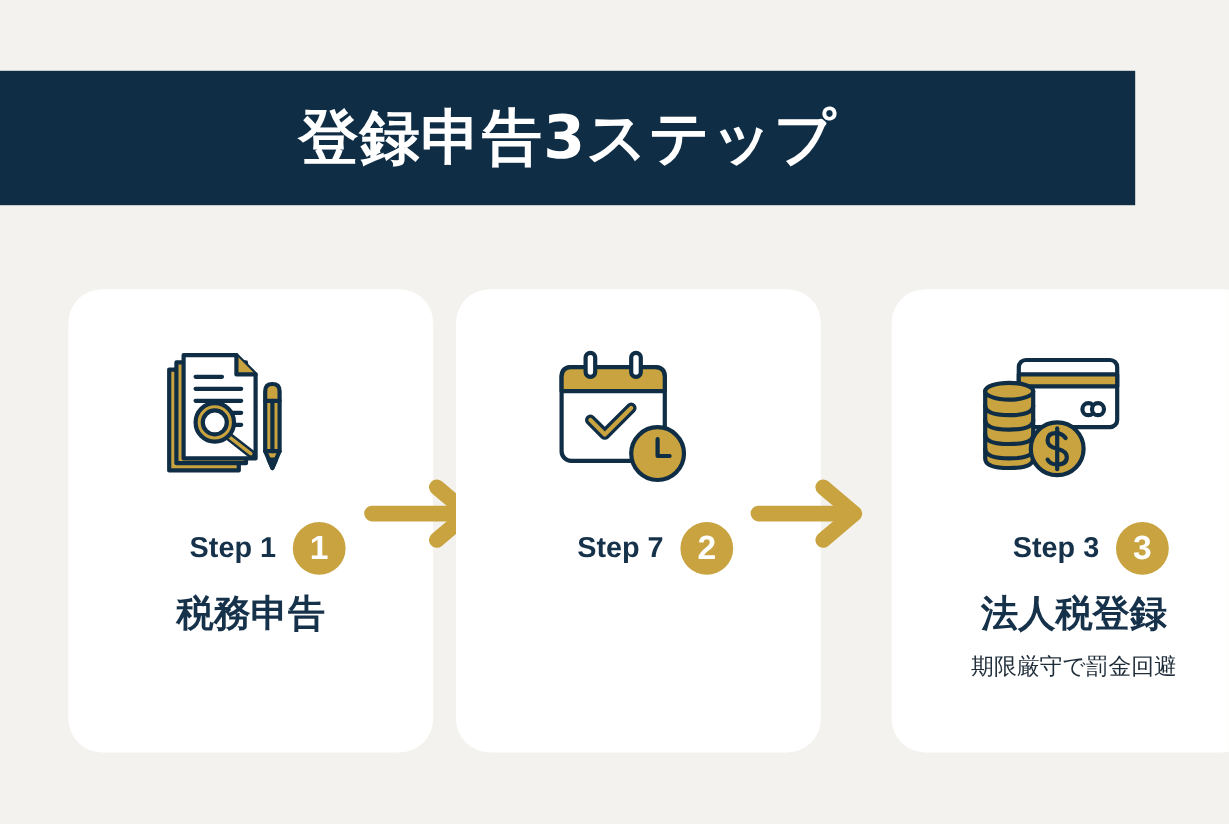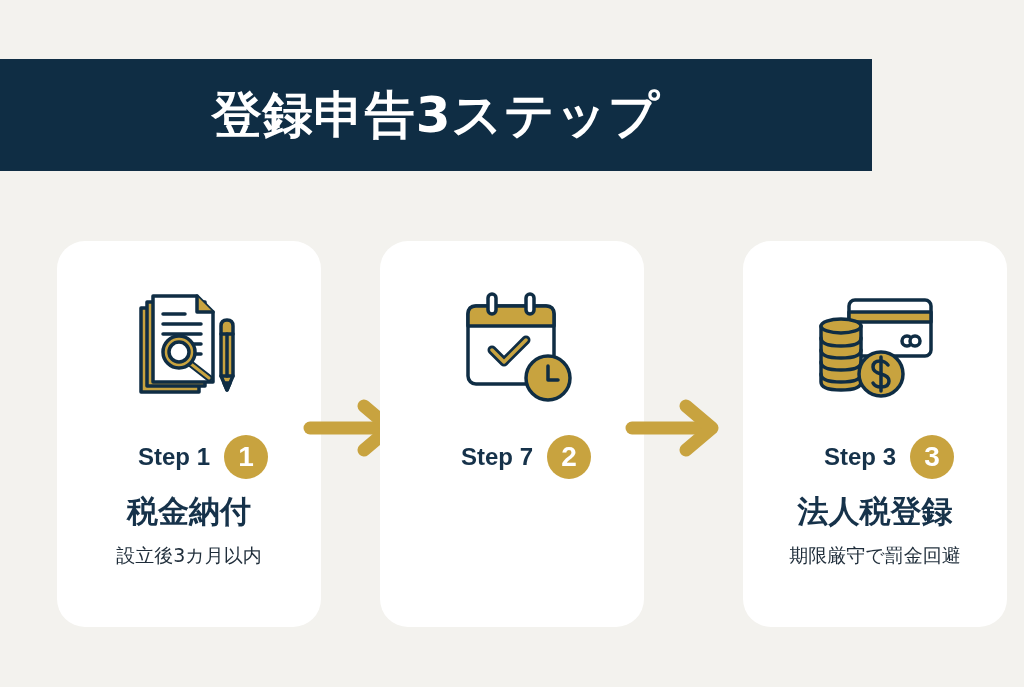--- a/index.html
+++ b/index.html
@@ -1,29 +1,29 @@
 <!DOCTYPE html>
 <html><head>
 <meta charset="utf-8">
 <style>
   html, body { margin:0; padding:0; }
   body {
     width:1024px; height:687px; background:#f3f2ee; position:relative; overflow:hidden;
     font-family:"DejaVu Sans", "Liberation Sans", sans-serif;
   }
   .banner {
-    position:absolute; left:0; top:59px; width:872px; height:112px;
+    position:absolute; left:0; top:59px; width:946px; height:112px;
     background:#0f2d44; display:flex; align-items:center; justify-content:center;
   }
   .banner h1 {
     margin:0; color:#ffffff; font-size:50px; font-weight:bold; letter-spacing:1px;
   }
   .card {
     position:absolute; top:241px; width:264px; height:386px;
-    background:#ffffff; border-radius:28px;
+    background:#ffffff; border-radius:28px;padding-left:40px;
   }
   .card .icon { position:absolute; left:72px; top:45px; width:120px; height:120px; }
   .card .step-row {
     position:absolute; left:0; right:0; top:194px; height:44px;
     display:flex; align-items:center; justify-content:center; gap:14px;
     padding-left:28px; box-sizing:border-box;
   }
   .card .step-label { font-family:"Liberation Sans", sans-serif; font-weight:bold; font-size:24px; color:#16324a; }
   .card .step-num {
     width:44px; height:44px; border-radius:50%; background:#c8a33f; color:#fff;
@@ -67,22 +67,21 @@
       <line x1="92" y1="48" x2="104" y2="48"></line>
       <line x1="98" y1="48" x2="98" y2="90"></line>
       <path d="M92 90 H104"></path>
       <path d="M95 97 L98 104 L101 97 Z" fill="#0f2d44"></path>
     </g>
   </svg>
   <div class="step-row">
     <span class="step-label">Step 1</span>
     <span class="step-num">1</span>
   </div>
-  <div class="title">税金納付</div>
-  <div class="desc">設立後3カ月以内</div>
+  <div class="title">税務申告</div>
 </div>
 
 <svg class="arrow" style="left:300px;" viewBox="0 0 100 60">
   <g stroke="#c8a33f" stroke-width="13" stroke-linecap="round" stroke-linejoin="round" fill="none">
     <line x1="10" y1="30" x2="88" y2="30"></line>
     <polyline points="64,8 90,30 64,52"></polyline>
   </g>
 </svg>
 
 <div class="card" style="left:380px;">

